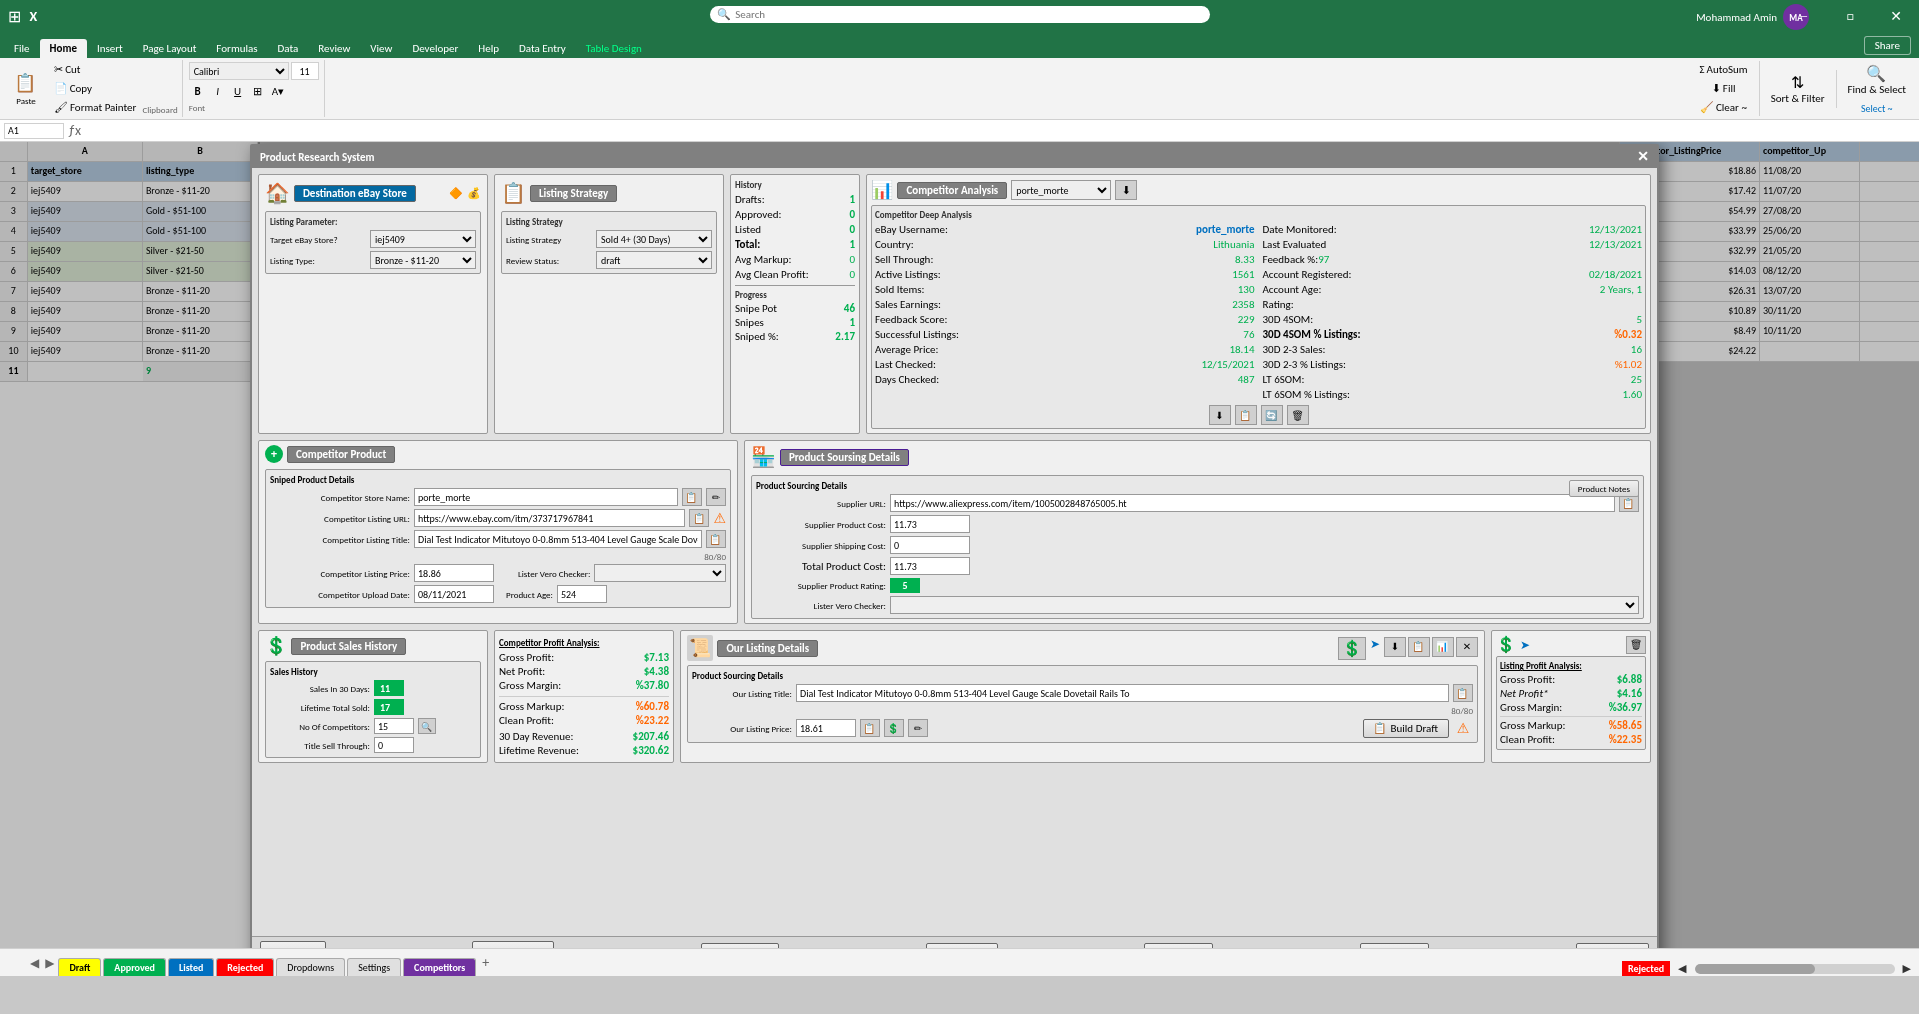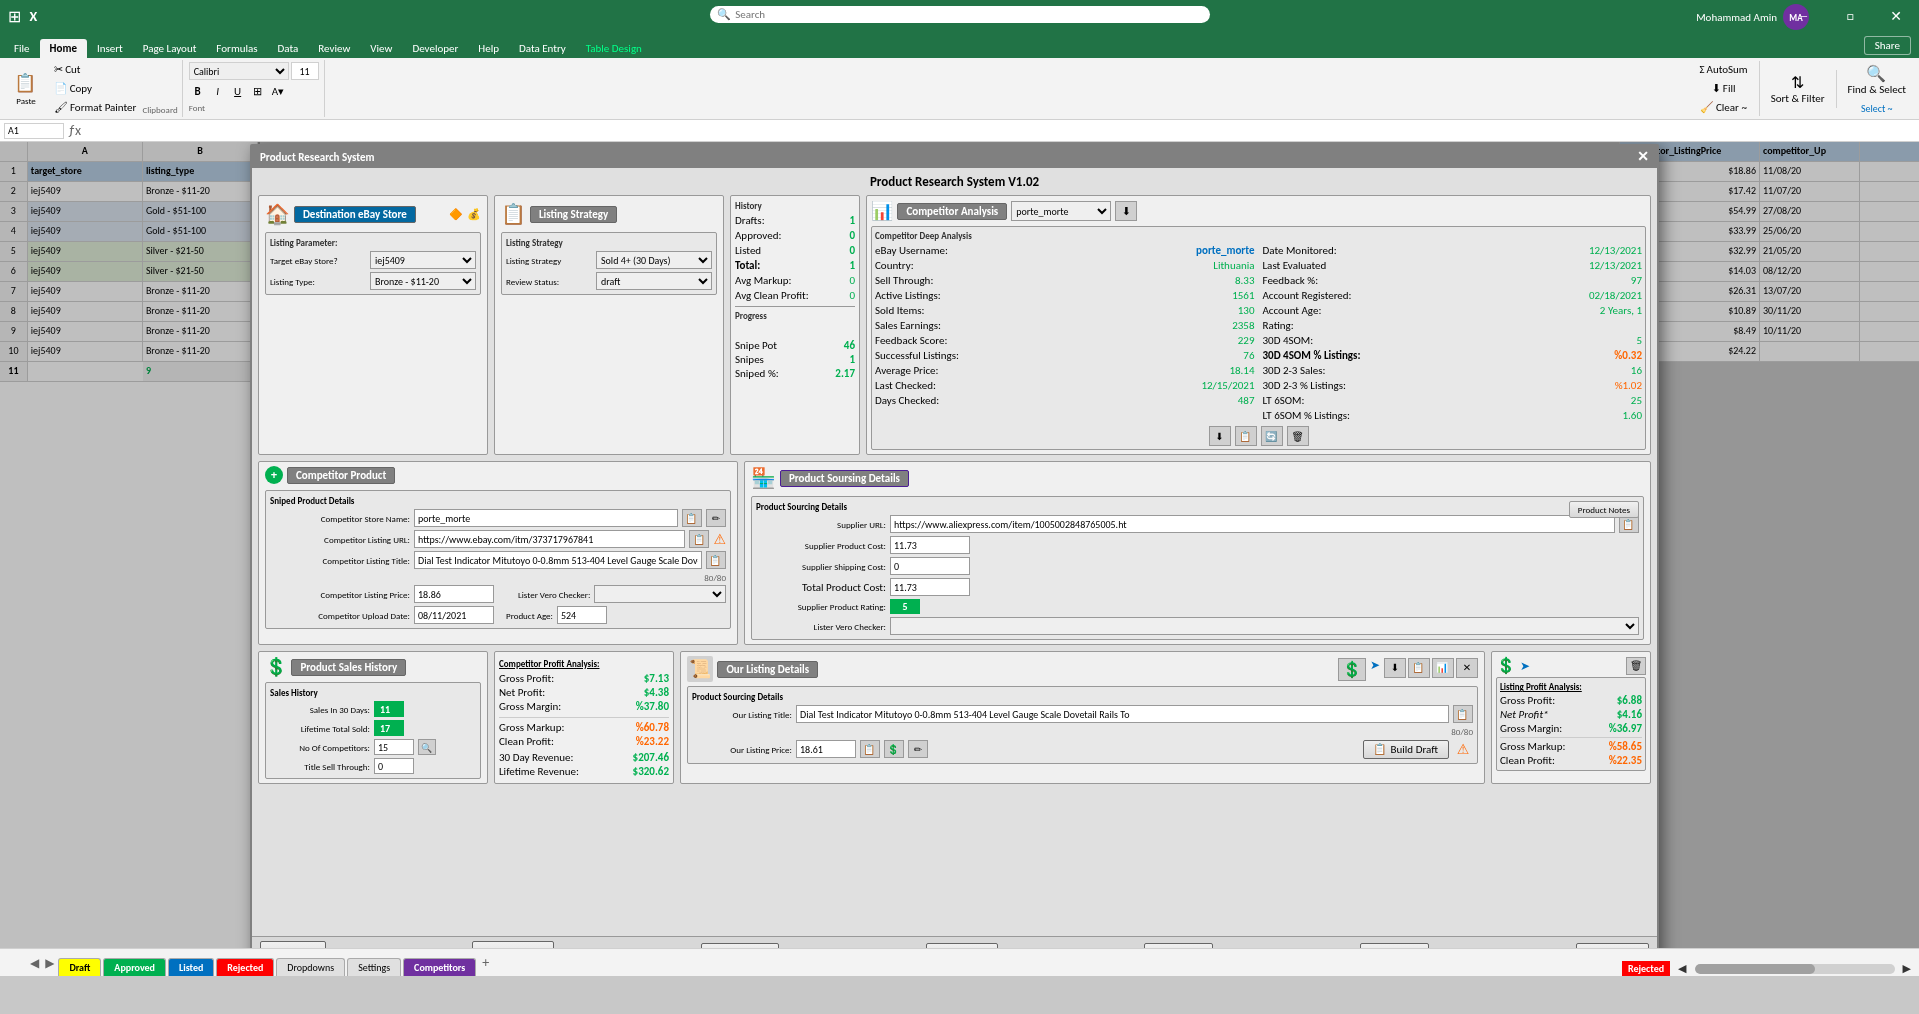--- a/index.html
+++ b/index.html
@@ -253,21 +253,20 @@
 
     <div style="position:absolute; top:2px; left:250px; right:260px; bottom:2px; background:#e0e0e0; border:2px solid #808080; border-radius:2px; box-shadow:4px 4px 16px rgba(0,0,0,0.5); z-index:100; display:flex; flex-direction:column; overflow:hidden;">
 
       <div style="background:#808080; color:white; padding:3px 8px; display:flex; align-items:center; justify-content:space-between; min-height:22px;">
         <span style="font-size:11px; font-weight:bold;">Product Research System</span>
         <button style="background:transparent; border:none; color:white; font-size:14px; cursor:pointer; line-height:1; font-weight:bold;">✕</button>
       </div>
 
       <div style="flex:1; overflow:auto; padding:6px;">
 
-        <div style="font-size:13px; font-weight:bold; text-align:center; margin-bottom:6px; color:#000;">Product Research System V1.02</div>
 
         <div style="display:flex; gap:6px; margin-bottom:6px;">
 
           <div style="flex:0 0 230px; border:1px solid #999; background:#f0f0f0; border-radius:2px; padding:6px 6px 4px; position:relative;">
             <div style="display:flex; align-items:center; gap:4px; margin-bottom:6px;">
               <span style="font-size:20px;">🏠</span>
               <div style="background:#0369a1; color:white; padding:1px 8px; border-radius:2px; font-size:11px; font-weight:bold; border:1px solid #666;">
                 <span>Destination eBay Store</span>
               </div>
               <span style="margin-left:auto;">🔶</span>
@@ -334,21 +333,21 @@
             </div>
             <div style="display:flex; justify-content:space-between; font-size:10px; margin-bottom:2px;">
               <span>Avg Markup:</span>
               <span style="color:#00b050;">0</span>
             </div>
             <div style="display:flex; justify-content:space-between; font-size:10px; margin-bottom:4px;">
               <span>Avg Clean Profit:</span>
               <span style="color:#00b050;">0</span>
             </div>
             <div style="border-top:1px solid #999; padding-top:3px;">
-              <div style="font-size:9px; font-weight:bold; color:#333; margin-bottom:18px;">Progress</div>
+              <div style="font-size:9px; font-weight:bold; color:#333; margin-bottom:2px;">Progress</div>
               <div style="display:flex; justify-content:space-between; font-size:10px; margin-bottom:1px;">
                 <span>Snipe Pot</span>
                 <span style="color:#00b050; font-weight:bold;">46</span>
               </div>
               <div style="display:flex; justify-content:space-between; font-size:10px; margin-bottom:1px;">
                 <span>Snipes</span>
                 <span style="color:#00b050; font-weight:bold;">1</span>
               </div>
               <div style="display:flex; justify-content:space-between; font-size:10px;">
                 <span>Sniped %:</span>
@@ -384,21 +383,21 @@
                     <span style="color:#00b050;">Lithuania</span>
                   </div>
                 <div style="display:flex; justify-content:space-between;">
                     <span>Last Evaluated</span>
                     <span style="color:#00b050;">12/13/2021</span>
                   </div>
                 <div style="display:flex; justify-content:space-between;">
                     <span>Sell Through:</span>
                     <span style="color:#00b050;">8.33</span>
                   </div>
-                <div style="display:flex; justify-content:space-between;">
+                <div style="display:flex; ">
                     <span>Feedback %:</span>
                     <span style="color:#00b050;">97</span>
                   </div>
                 <div style="display:flex; justify-content:space-between;">
                     <span>Active Listings:</span>
                     <span style="color:#00b050;">1561</span>
                   </div>
                 <div style="display:flex; justify-content:space-between;">
                     <span>Account Registered:</span>
                     <span style="color:#00b050;">02/18/2021</span>

